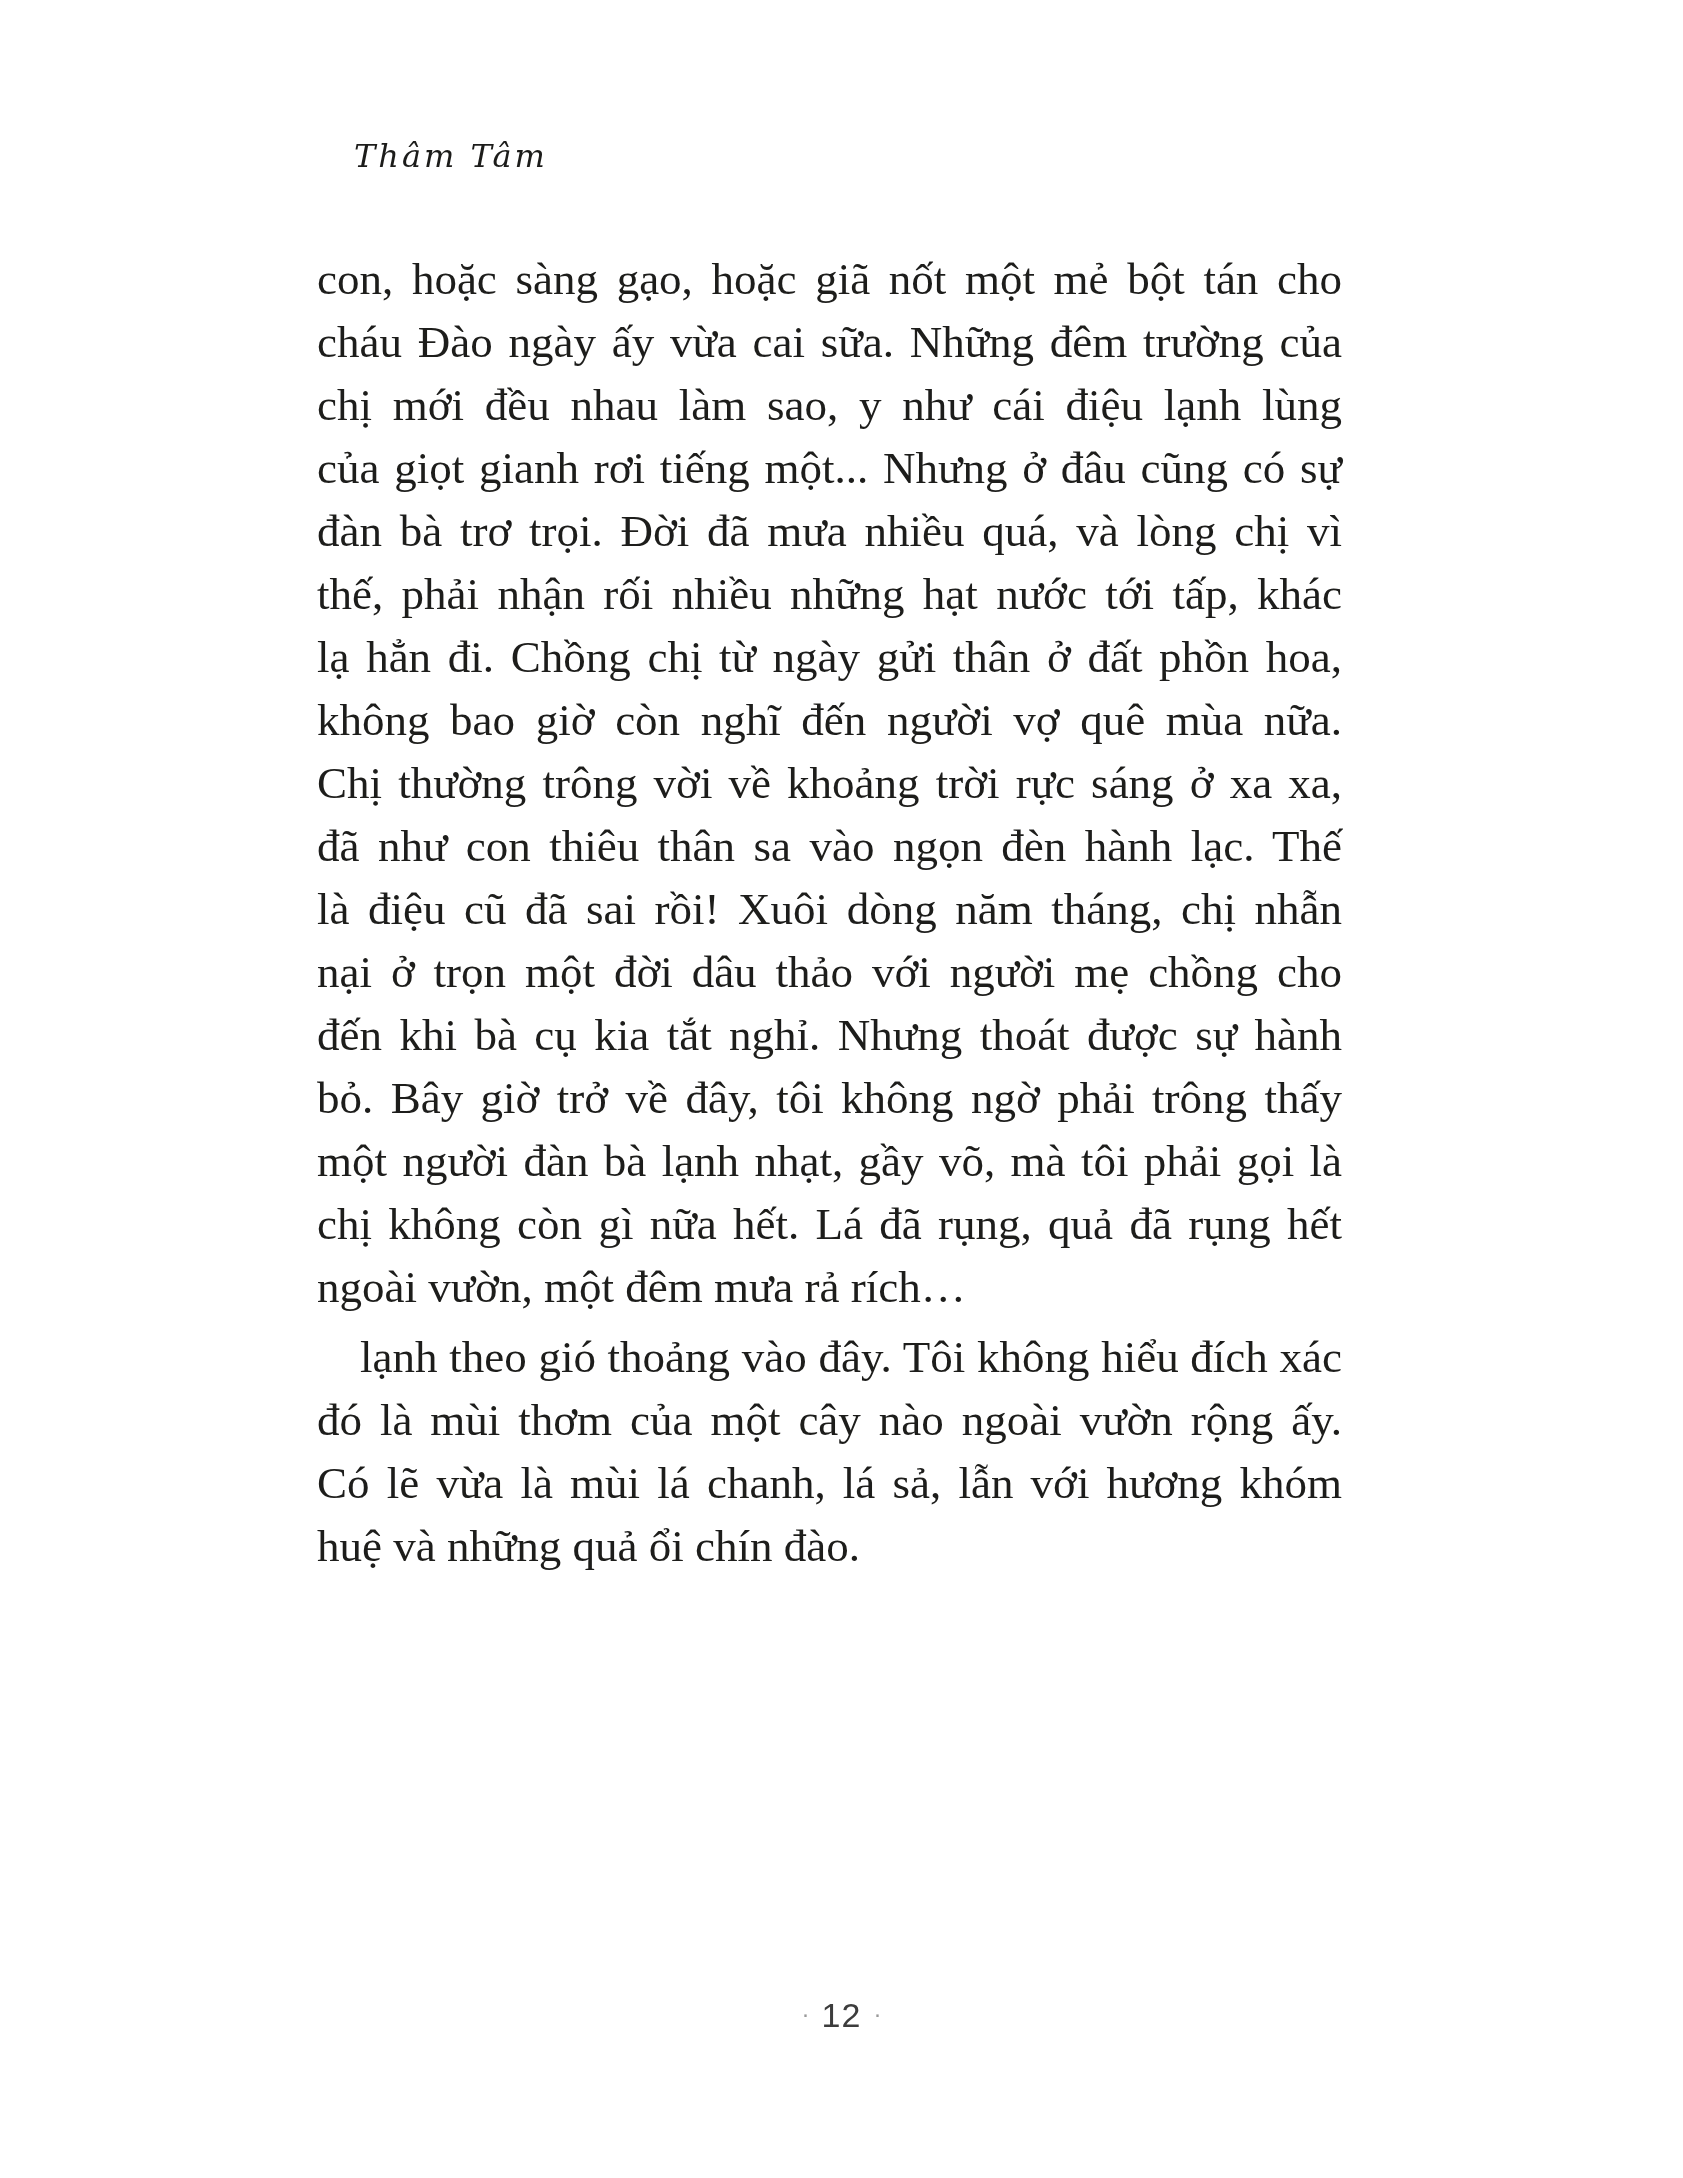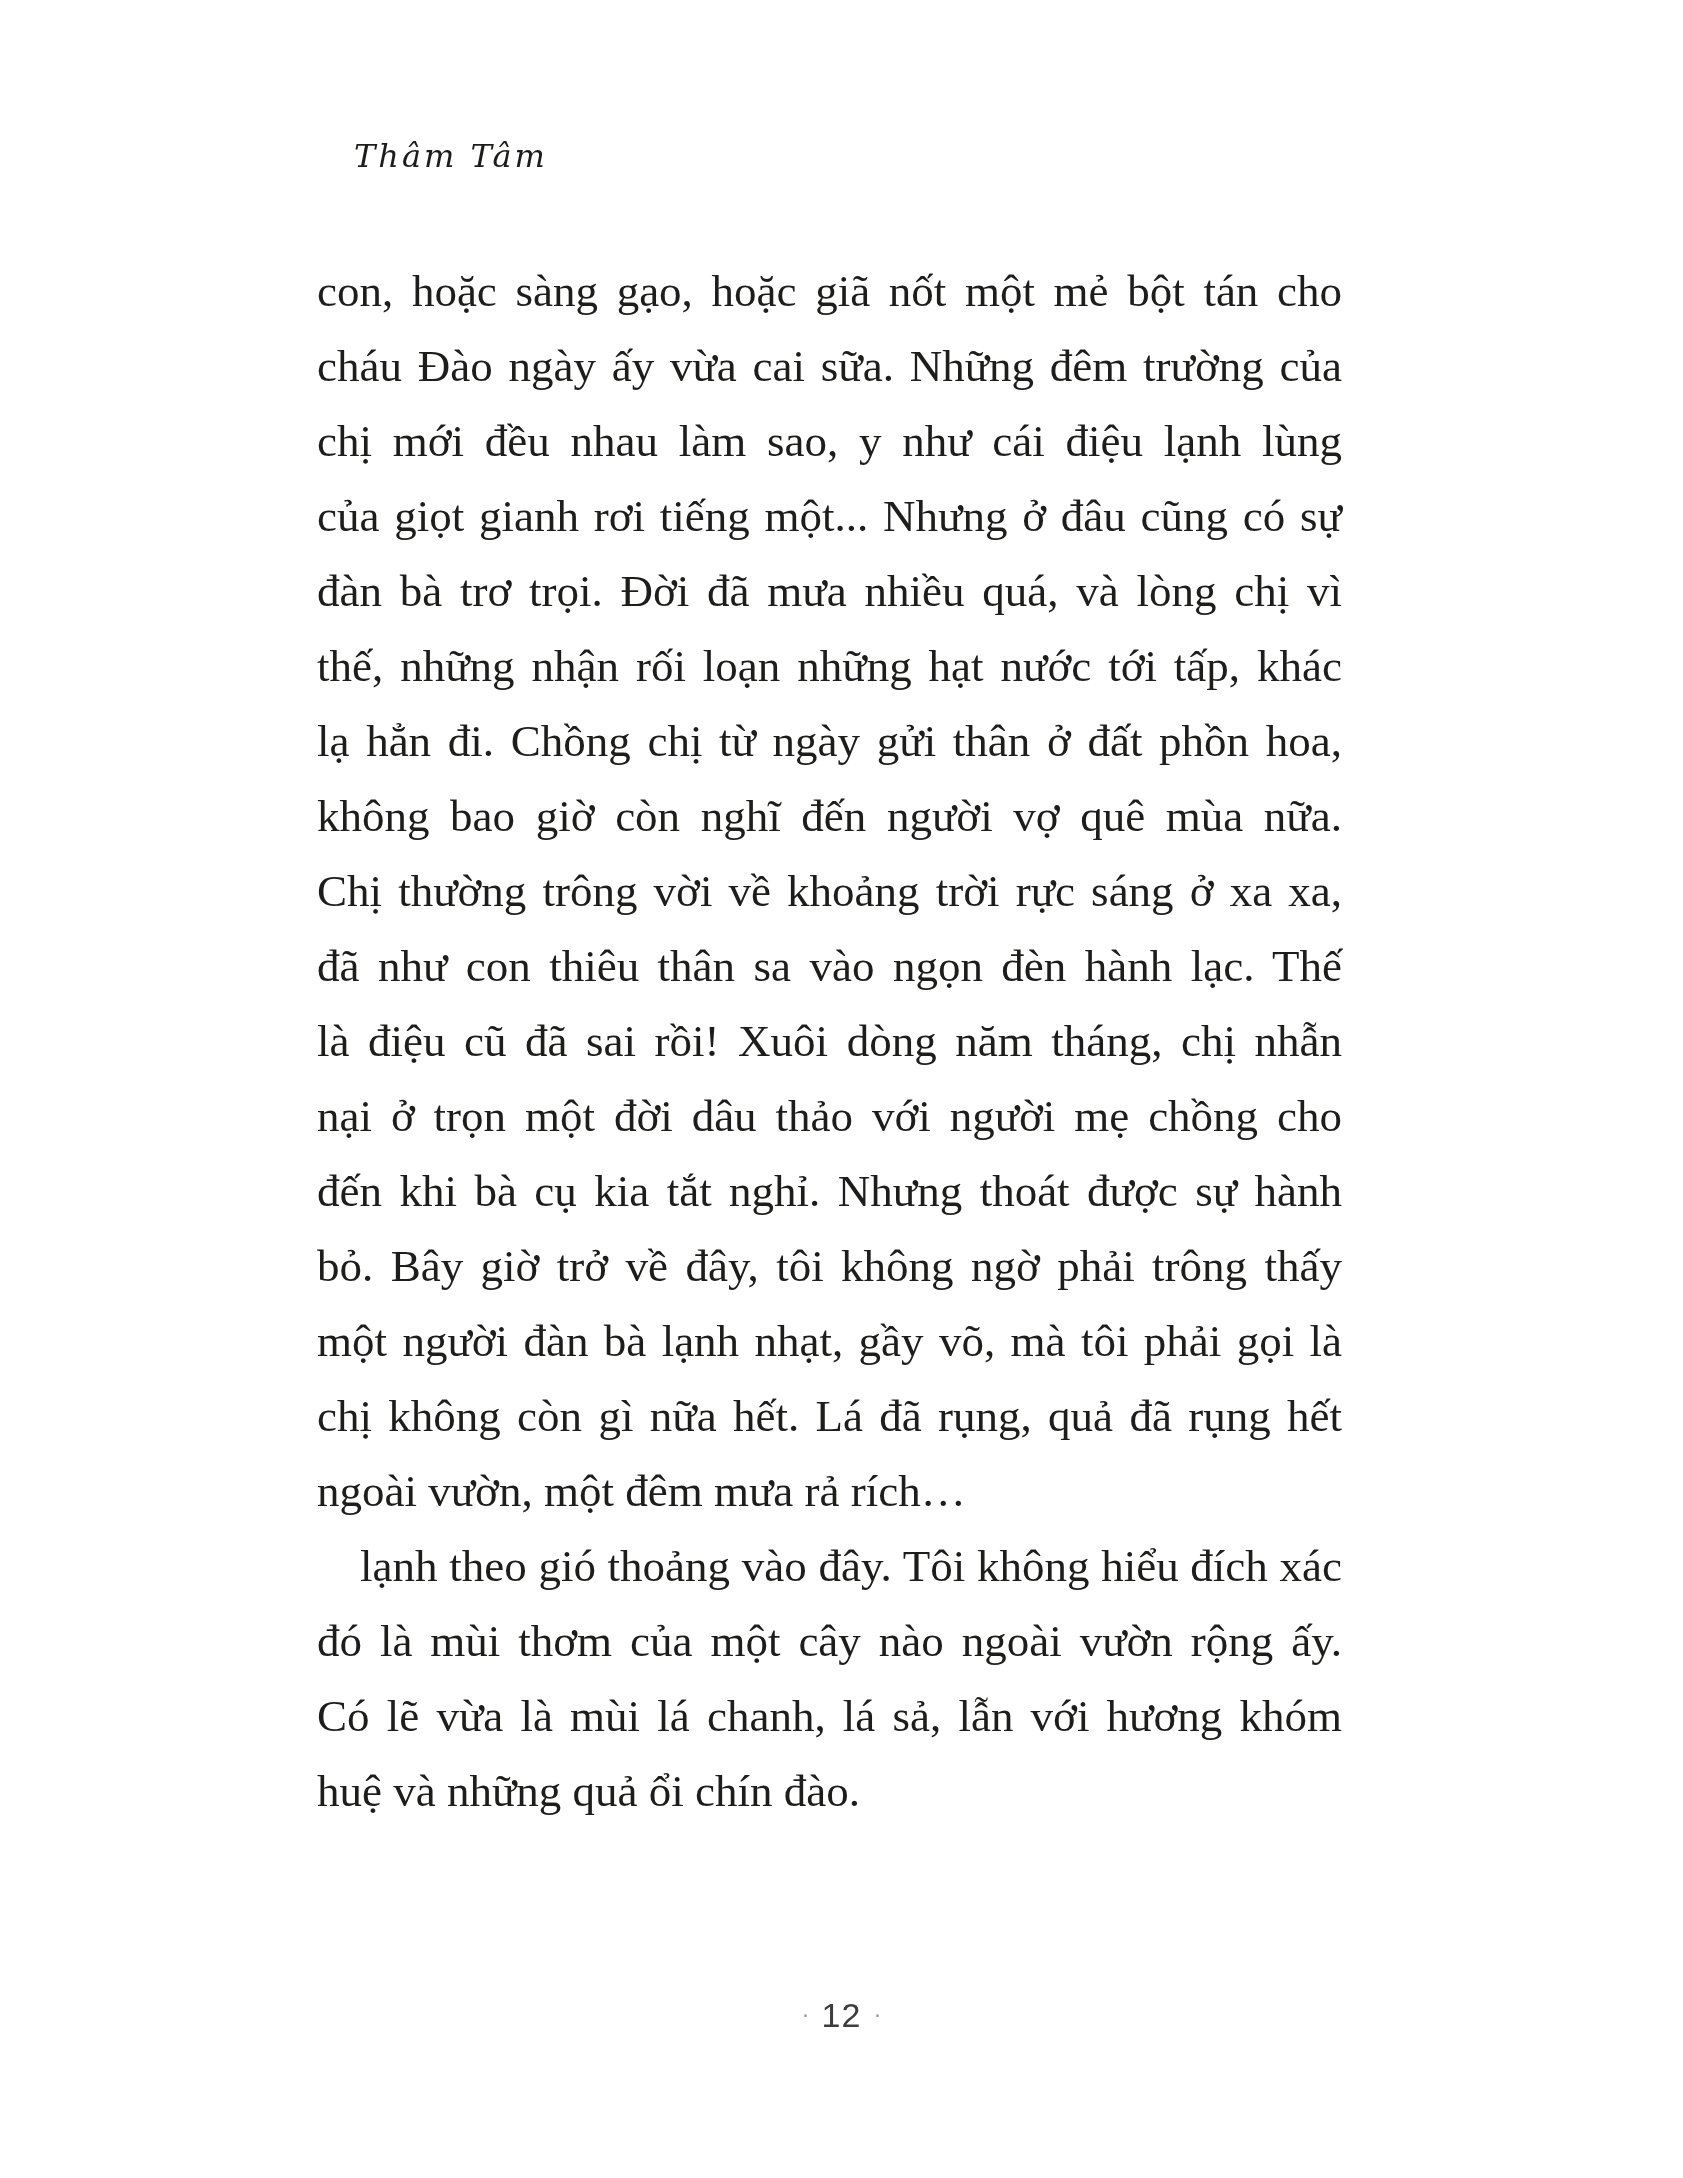--- a/index.html
+++ b/index.html
@@ -32,21 +32,20 @@
     width: 1025px;
     font-family: "Liberation Serif", "DejaVu Serif", serif;
     font-size: 45px;
     color: #1d1d1b;
   }
   .para .line {
     line-height: 63px;
     text-align: justify;
     text-align-last: justify;
     white-space: nowrap;
-    margin-top: 12px;
   }
   .para .line.line-last {
     text-align: left;
     text-align-last: left;
   }
   .para-2 {
     margin-top: 7px;
   }
   .para-2 .line:first-child {
     text-indent: 43px;
@@ -80,21 +79,21 @@
 
   <div class="running-header">Thâm Tâm</div>
 
   <div class="body-text">
     <div class="para para-1">
         <div class="line">con, hoặc sàng gạo, hoặc giã nốt một mẻ bột tán cho</div>
         <div class="line">cháu Đào ngày ấy vừa cai sữa. Những đêm trường của</div>
         <div class="line">chị mới đều nhau làm sao, y như cái điệu lạnh lùng</div>
         <div class="line">của giọt gianh rơi tiếng một... Nhưng ở đâu cũng có sự</div>
         <div class="line">đàn bà trơ trọi. Đời đã mưa nhiều quá, và lòng chị vì</div>
-        <div class="line">thế, những nhận rối loạn những hạt nước tới tấp, khác</div>
+        <div class="line">thế, phải nhận rối nhiều những hạt nước tới tấp, khác</div>
         <div class="line">lạ hẳn đi. Chồng chị từ ngày gửi thân ở đất phồn hoa,</div>
         <div class="line">không bao giờ còn nghĩ đến người vợ quê mùa nữa.</div>
         <div class="line">Chị thường trông vời về khoảng trời rực sáng ở xa xa,</div>
         <div class="line">đã như con thiêu thân sa vào ngọn đèn hành lạc. Thế</div>
         <div class="line">là điệu cũ đã sai rồi! Xuôi dòng năm tháng, chị nhẫn</div>
         <div class="line">nại ở trọn một đời dâu thảo với người mẹ chồng cho</div>
         <div class="line">đến khi bà cụ kia tắt nghỉ. Nhưng thoát được sự hành</div>
         <div class="line">bỏ. Bây giờ trở về đây, tôi không ngờ phải trông thấy</div>
         <div class="line">một người đàn bà lạnh nhạt, gầy võ, mà tôi phải gọi là</div>
         <div class="line">chị không còn gì nữa hết. Lá đã rụng, quả đã rụng hết</div>

